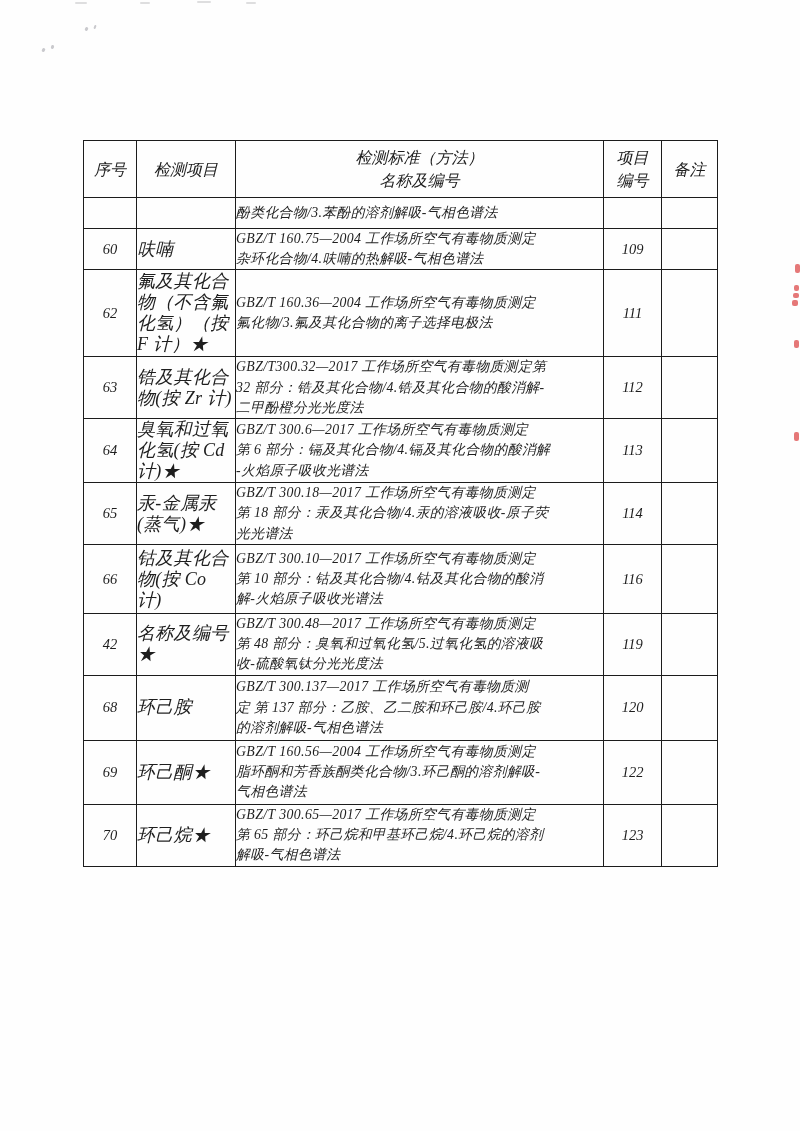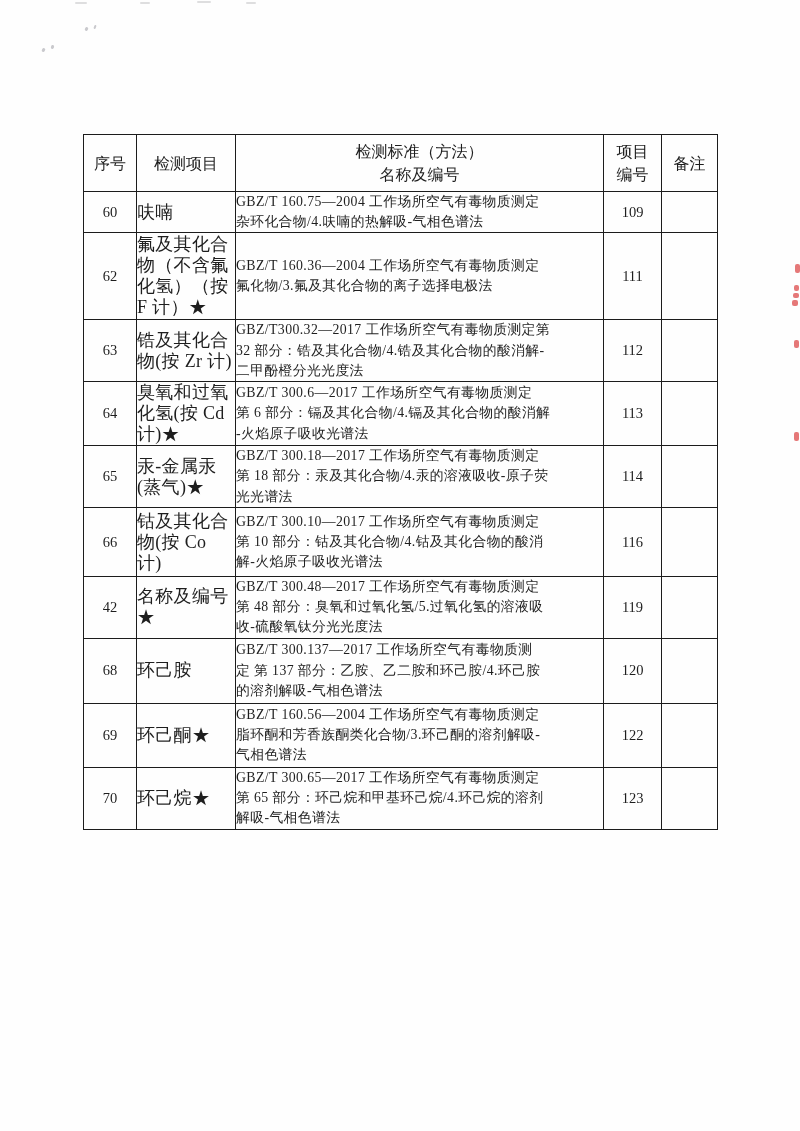--- a/index.html
+++ b/index.html
@@ -6,24 +6,25 @@
   body{
     width:800px;height:1131px;
     background:#fdfdfd;
     position:relative;
     font-family:"Liberation Serif","DejaVu Serif",serif;
     color:#1e1e1e;
     overflow:hidden;
   }
   .page{position:absolute;inset:0;background:#fefefe;}
   table.doc{
-    position:absolute;left:83px;top:134px;
+    position:absolute;left:83px;top:140px;
     width:634px;
     border-collapse:collapse;
     table-layout:fixed;
+    font-style:italic;
   }
   table.doc th,table.doc td{
     border:1.5px solid #1c1c1c;
     overflow:hidden;
     padding:0;
   }
   th.h{
     font-weight:normal;
     font-size:16px;
     line-height:23px;
@@ -95,20 +96,27 @@
           <div>名称及编号</div>
         </th>
         <th class="h">
           <div>项目</div>
           <div>编号</div>
         </th>
         <th class="h">备注</th>
       </tr>
     </thead>
     <tbody>
+      <tr style="height:31px">
+        <td class="c-no"></td>
+        <td class="c-item"></td>
+        <td class="c-std">酚类化合物/3.苯酚的溶剂解吸-气相色谱法</td>
+        <td class="c-no"></td>
+        <td class="c-rem"></td>
+      </tr>
       <tr style="height:37px">
         <td class="c-no">60</td>
         <td class="c-item">呋喃</td>
         <td class="c-std">GBZ/T 160.75—2004 工作场所空气有毒物质测定
 杂环化合物/4.呋喃的热解吸-气相色谱法</td>
         <td class="c-no">109</td>
         <td class="c-rem"></td>
       </tr>
       <tr style="height:87px">
         <td class="c-no">62</td>

